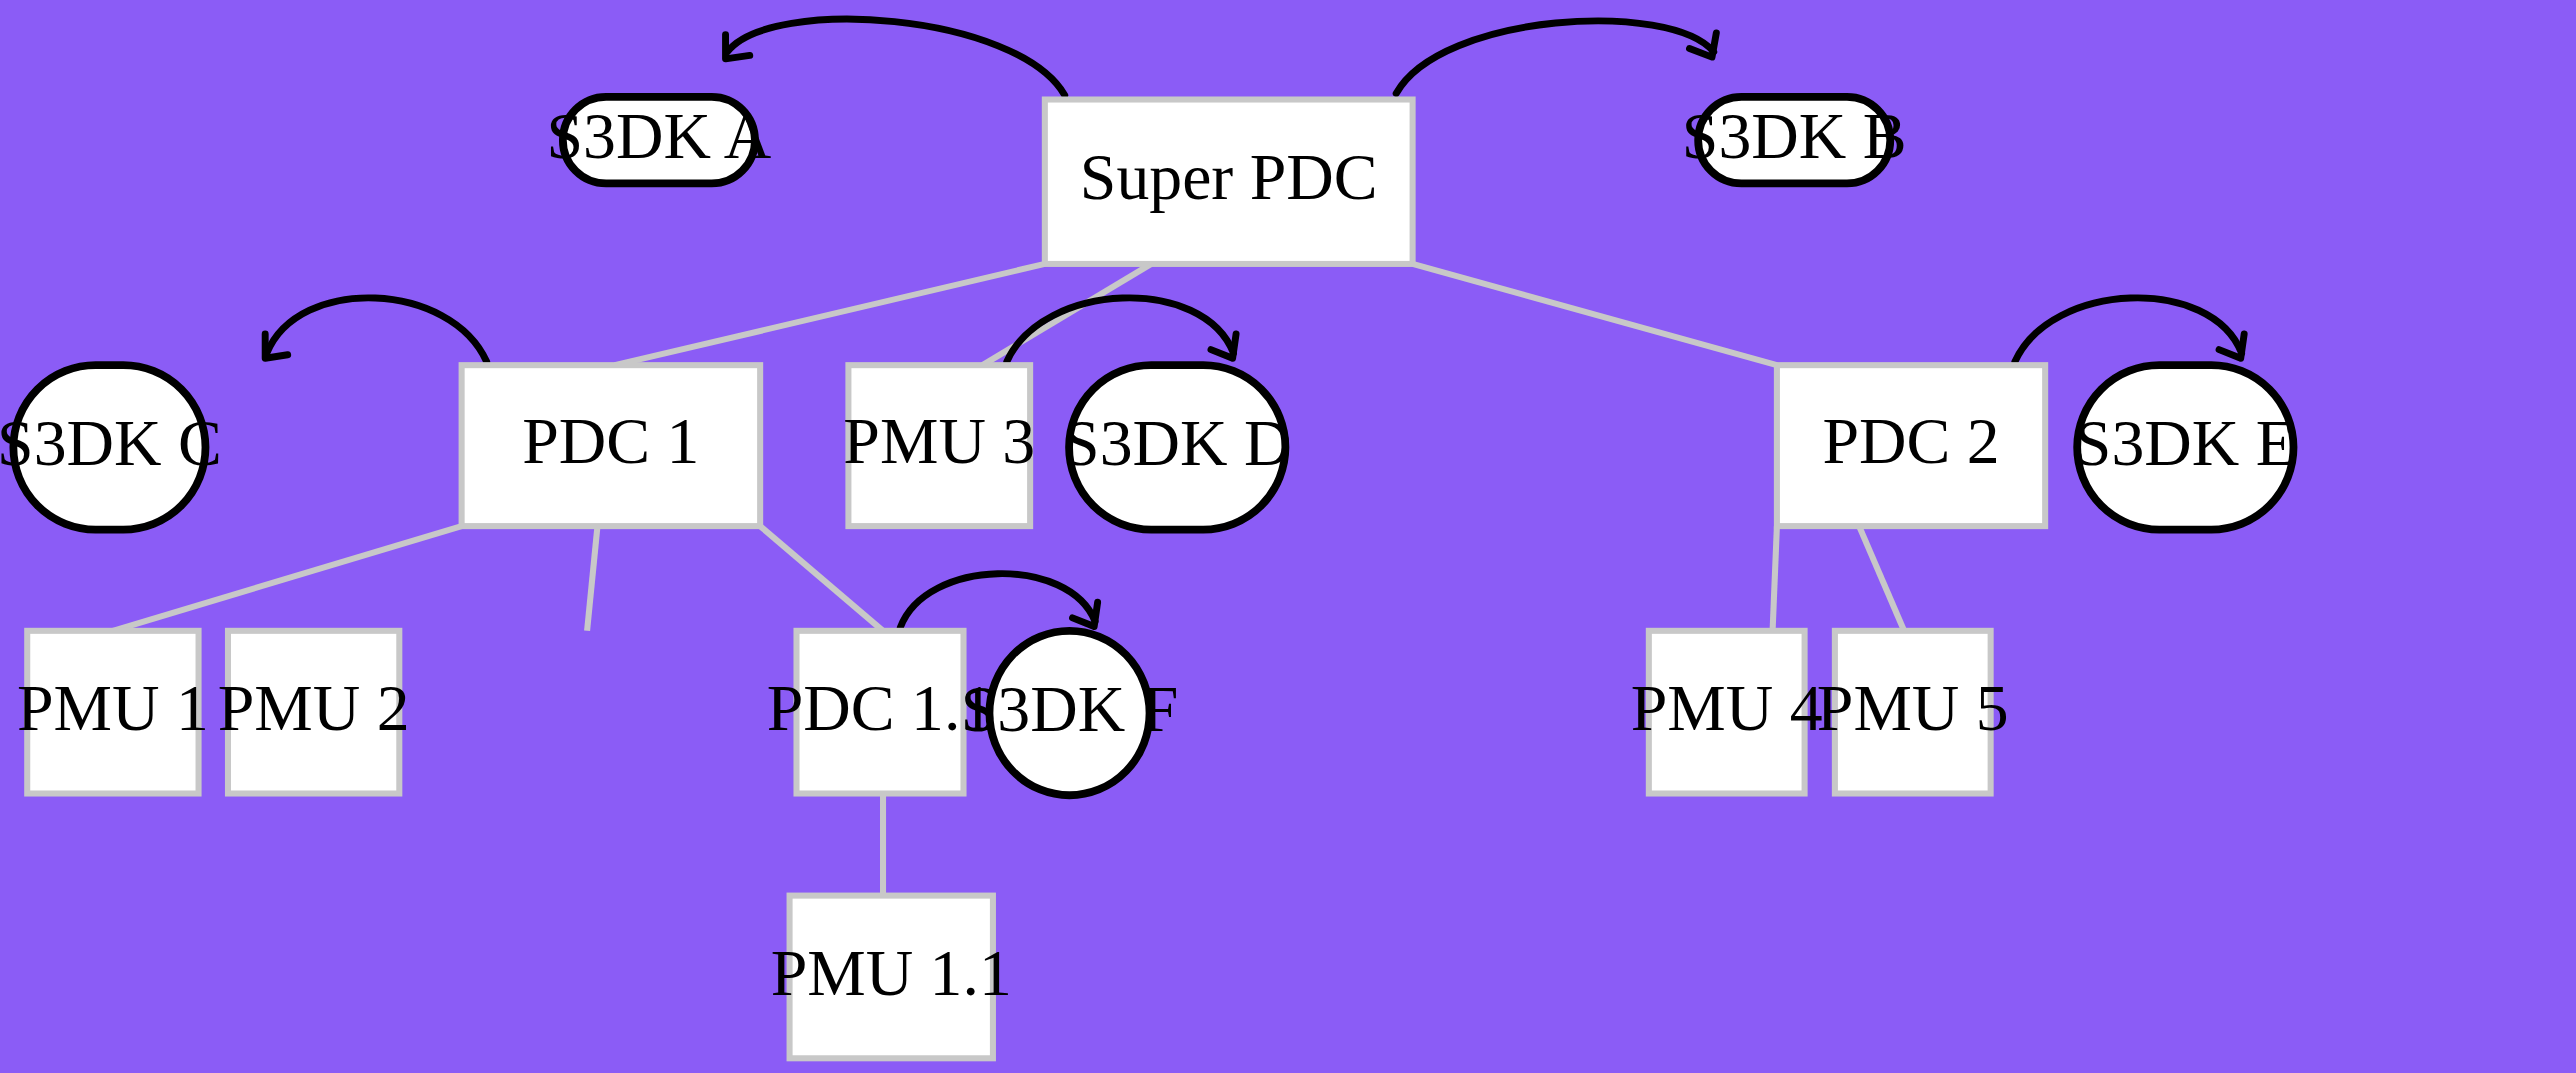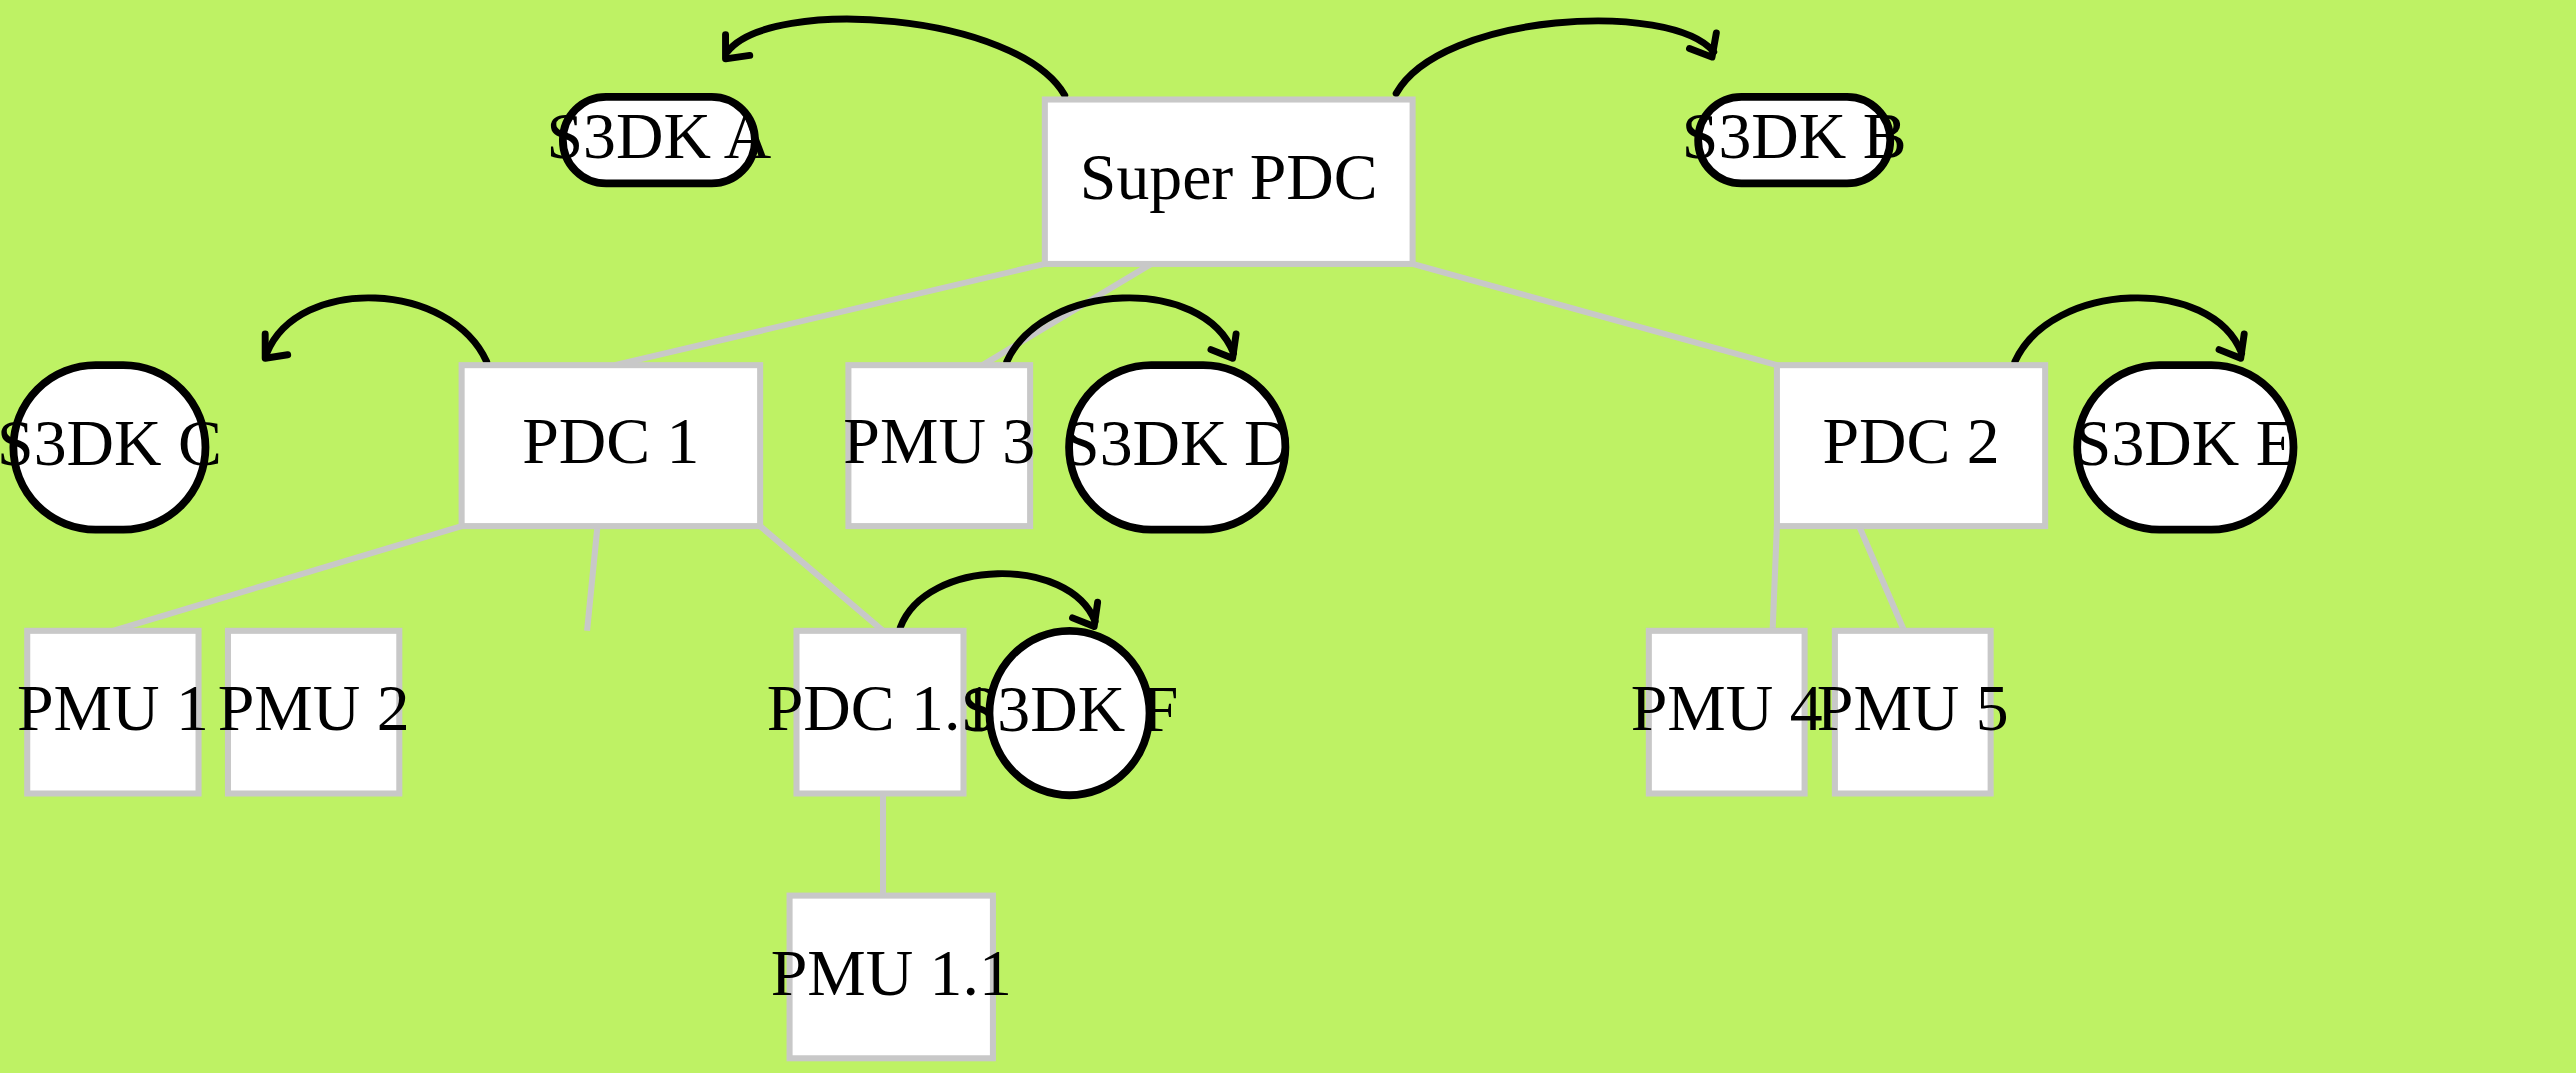--- a/index.html
+++ b/index.html
@@ -4,21 +4,21 @@
 <style>
   html, body {
     margin: 0;
     padding: 0;
     background: #ffffff;
   }
   #canvas {
     position: relative;
     width: 2576px;
     height: 1073px;
-    background: #bef264;
+    background: #8b5cf6;
     font-family: "Liberation Serif", "DejaVu Serif", serif;
   }
   svg#graph {
     position: absolute;
     top: 0;
     left: 0;
     width: 2576px;
     height: 1073px;
     overflow: visible;
   }

